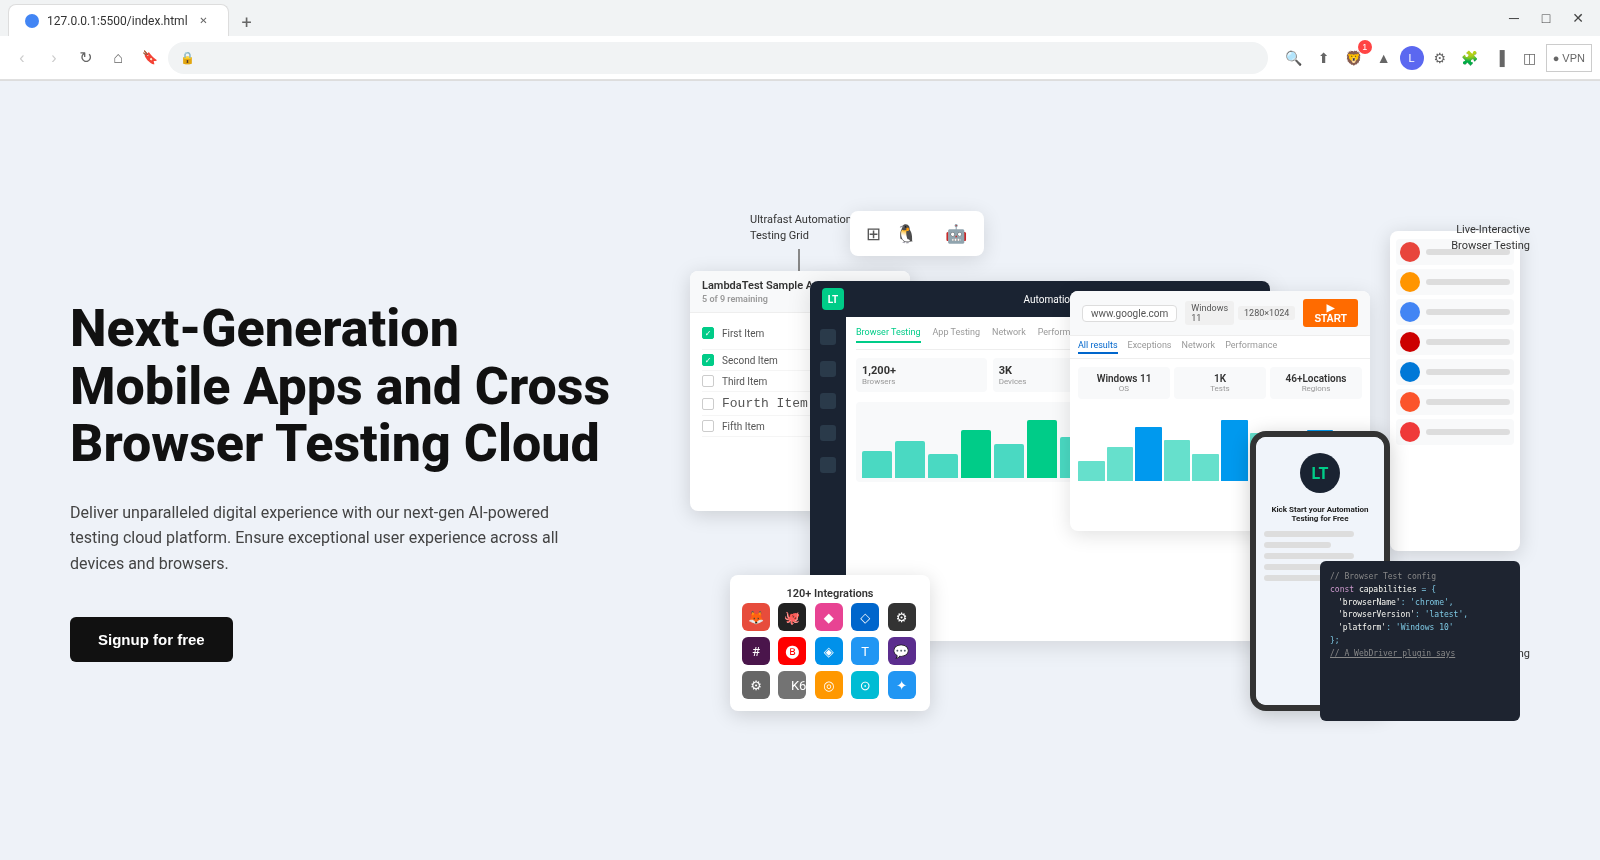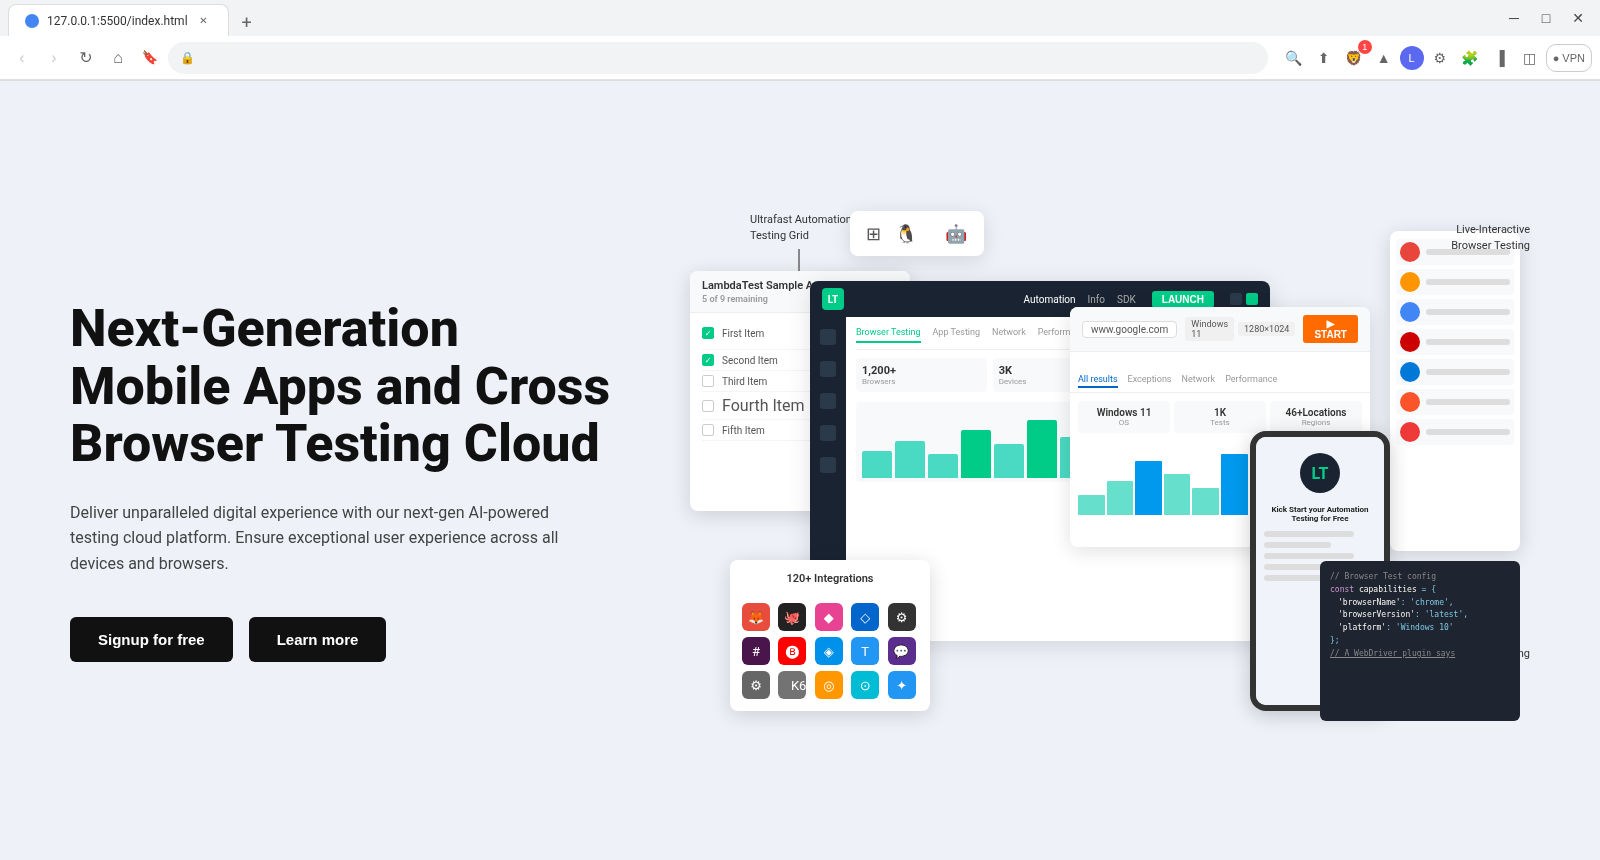--- a/index.html
+++ b/index.html
@@ -518,21 +518,21 @@
       background: white;
       border-radius: 8px;
       box-shadow: 0 4px 20px rgba(0,0,0,0.15);
       padding: 12px;
     }
 
     .integrations-title {
       font-size: 11px;
       font-weight: 600;
       color: #333;
-      margin-bottom: 18px;
+      margin-bottom: 3px;
       text-align: center;
     }
 
     .integrations-grid {
       display: grid;
       grid-template-columns: repeat(5, 1fr);
       gap: 6px;
     }
 
     .integration-icon {
@@ -763,33 +763,32 @@
       <button class="toolbar-icon colored-brave" style="position:relative;">
         🦁
         <span class="badge-notification">1</span>
       </button>
       <button class="toolbar-icon">▲</button>
       <button class="toolbar-icon" style="background:#5b68f0;border-radius:50%;width:24px;height:24px;color:white;font-size:11px;">L</button>
       <button class="toolbar-icon">⚙</button>
       <button class="toolbar-icon">🧩</button>
       <button class="toolbar-icon">▐</button>
       <button class="toolbar-icon">◫</button>
-      <button class="toolbar-icon" style="font-size:11px;border:1px solid #ccc;border-radius:10px;padding:2px 6px;width:auto;">● VPN</button>
+      <button class="toolbar-icon" style="font-size:11px;border:1px solid #ccc;border-radius:0;padding:2px 6px;width:auto;">● VPN</button>
     </div>
   </div>
 </div>
 
 <div class="page-content">
 
   <div class="hero-left">
     <h1 class="hero-title">Next-Generation Mobile Apps and Cross Browser Testing Cloud</h1>
     <p class="hero-description">Deliver unparalleled digital experience with our next-gen AI-powered testing cloud platform. Ensure exceptional user experience across all devices and browsers.</p>
     <div class="hero-buttons">
       <button class="btn-primary">Signup for free</button>
-      <button class="btn-secondary">Learn more</button>
     </div>
   </div>
 
   <div class="hero-right">
     <div class="dashboard-container">
 
       <div class="anno" style="left: 60px; top: 0px;">
         <span style="white-space:pre-line;font-size:11px;color:#333;">Ultrafast Automation
 Testing Grid</span>
       </div>
@@ -817,21 +816,21 @@
           <div class="test-item">
             <div class="test-check passed">✓</div>
             <span style="font-size:10px;">Second Item</span>
           </div>
           <div class="test-item">
             <div class="test-check"></div>
             <span style="font-size:10px;">Third Item</span>
           </div>
           <div class="test-item">
             <div class="test-check"></div>
-            <span style="font-size:16px;">Fourth Item</span>
+            <span style="font-size:13px;font-family:Liberation Mono, monospace;">Fourth Item</span>
           </div>
           <div class="test-item">
             <div class="test-check"></div>
             <span style="font-size:10px;">Fifth Item</span>
           </div>
         </div>
       </div>
 
       <div class="main-dashboard" style="left:120px; top:70px;">
         <div class="dash-header">
@@ -887,30 +886,30 @@
               <div class="chart-bar" style="height:45%;"></div>
               <div class="chart-bar highlight" style="height:90%;"></div>
               <div class="chart-bar" style="height:65%;"></div>
               <div class="chart-bar" style="height:75%;"></div>
               <div class="chart-bar" style="height:55%;"></div>
             </div>
           </div>
         </div>
       </div>
 
-      <div class="browser-testing-panel" style="right:160px; top:96px;">
+      <div class="browser-testing-panel" style="right:160px; top:80px;">
         <div class="bt-header">
           <div class="bt-url">www.google.com</div>
           <div style="display:flex;gap:4px;align-items:center;">
             <div style="background:#f0f0f0;border-radius:3px;padding:2px 6px;font-size:9px;color:#555;">Windows 11</div>
             <div style="background:#f0f0f0;border-radius:3px;padding:2px 6px;font-size:9px;color:#555;">1280×1024</div>
           </div>
           <button class="bt-start-btn">▶ START</button>
         </div>
-        <div style="display:flex;gap:2px;padding:4px 8px;border-bottom:1px solid #eee;margin-top:18px;">
+        <div style="display:flex;gap:2px;padding:4px 8px;border-bottom:1px solid #eee;">
           <span style="font-size:9px;color:#0066cc;border-bottom:2px solid #0066cc;padding-bottom:2px;">All results</span>
           <span style="font-size:9px;color:#999;margin-left:8px;">Exceptions</span>
           <span style="font-size:9px;color:#999;margin-left:8px;">Network</span>
           <span style="font-size:9px;color:#999;margin-left:8px;">Performance</span>
         </div>
         <div class="bt-grid">
           <div class="bt-cell">
             <div class="bt-cell-val">Windows 11</div>
             <div class="bt-cell-label">OS</div>
           </div>

